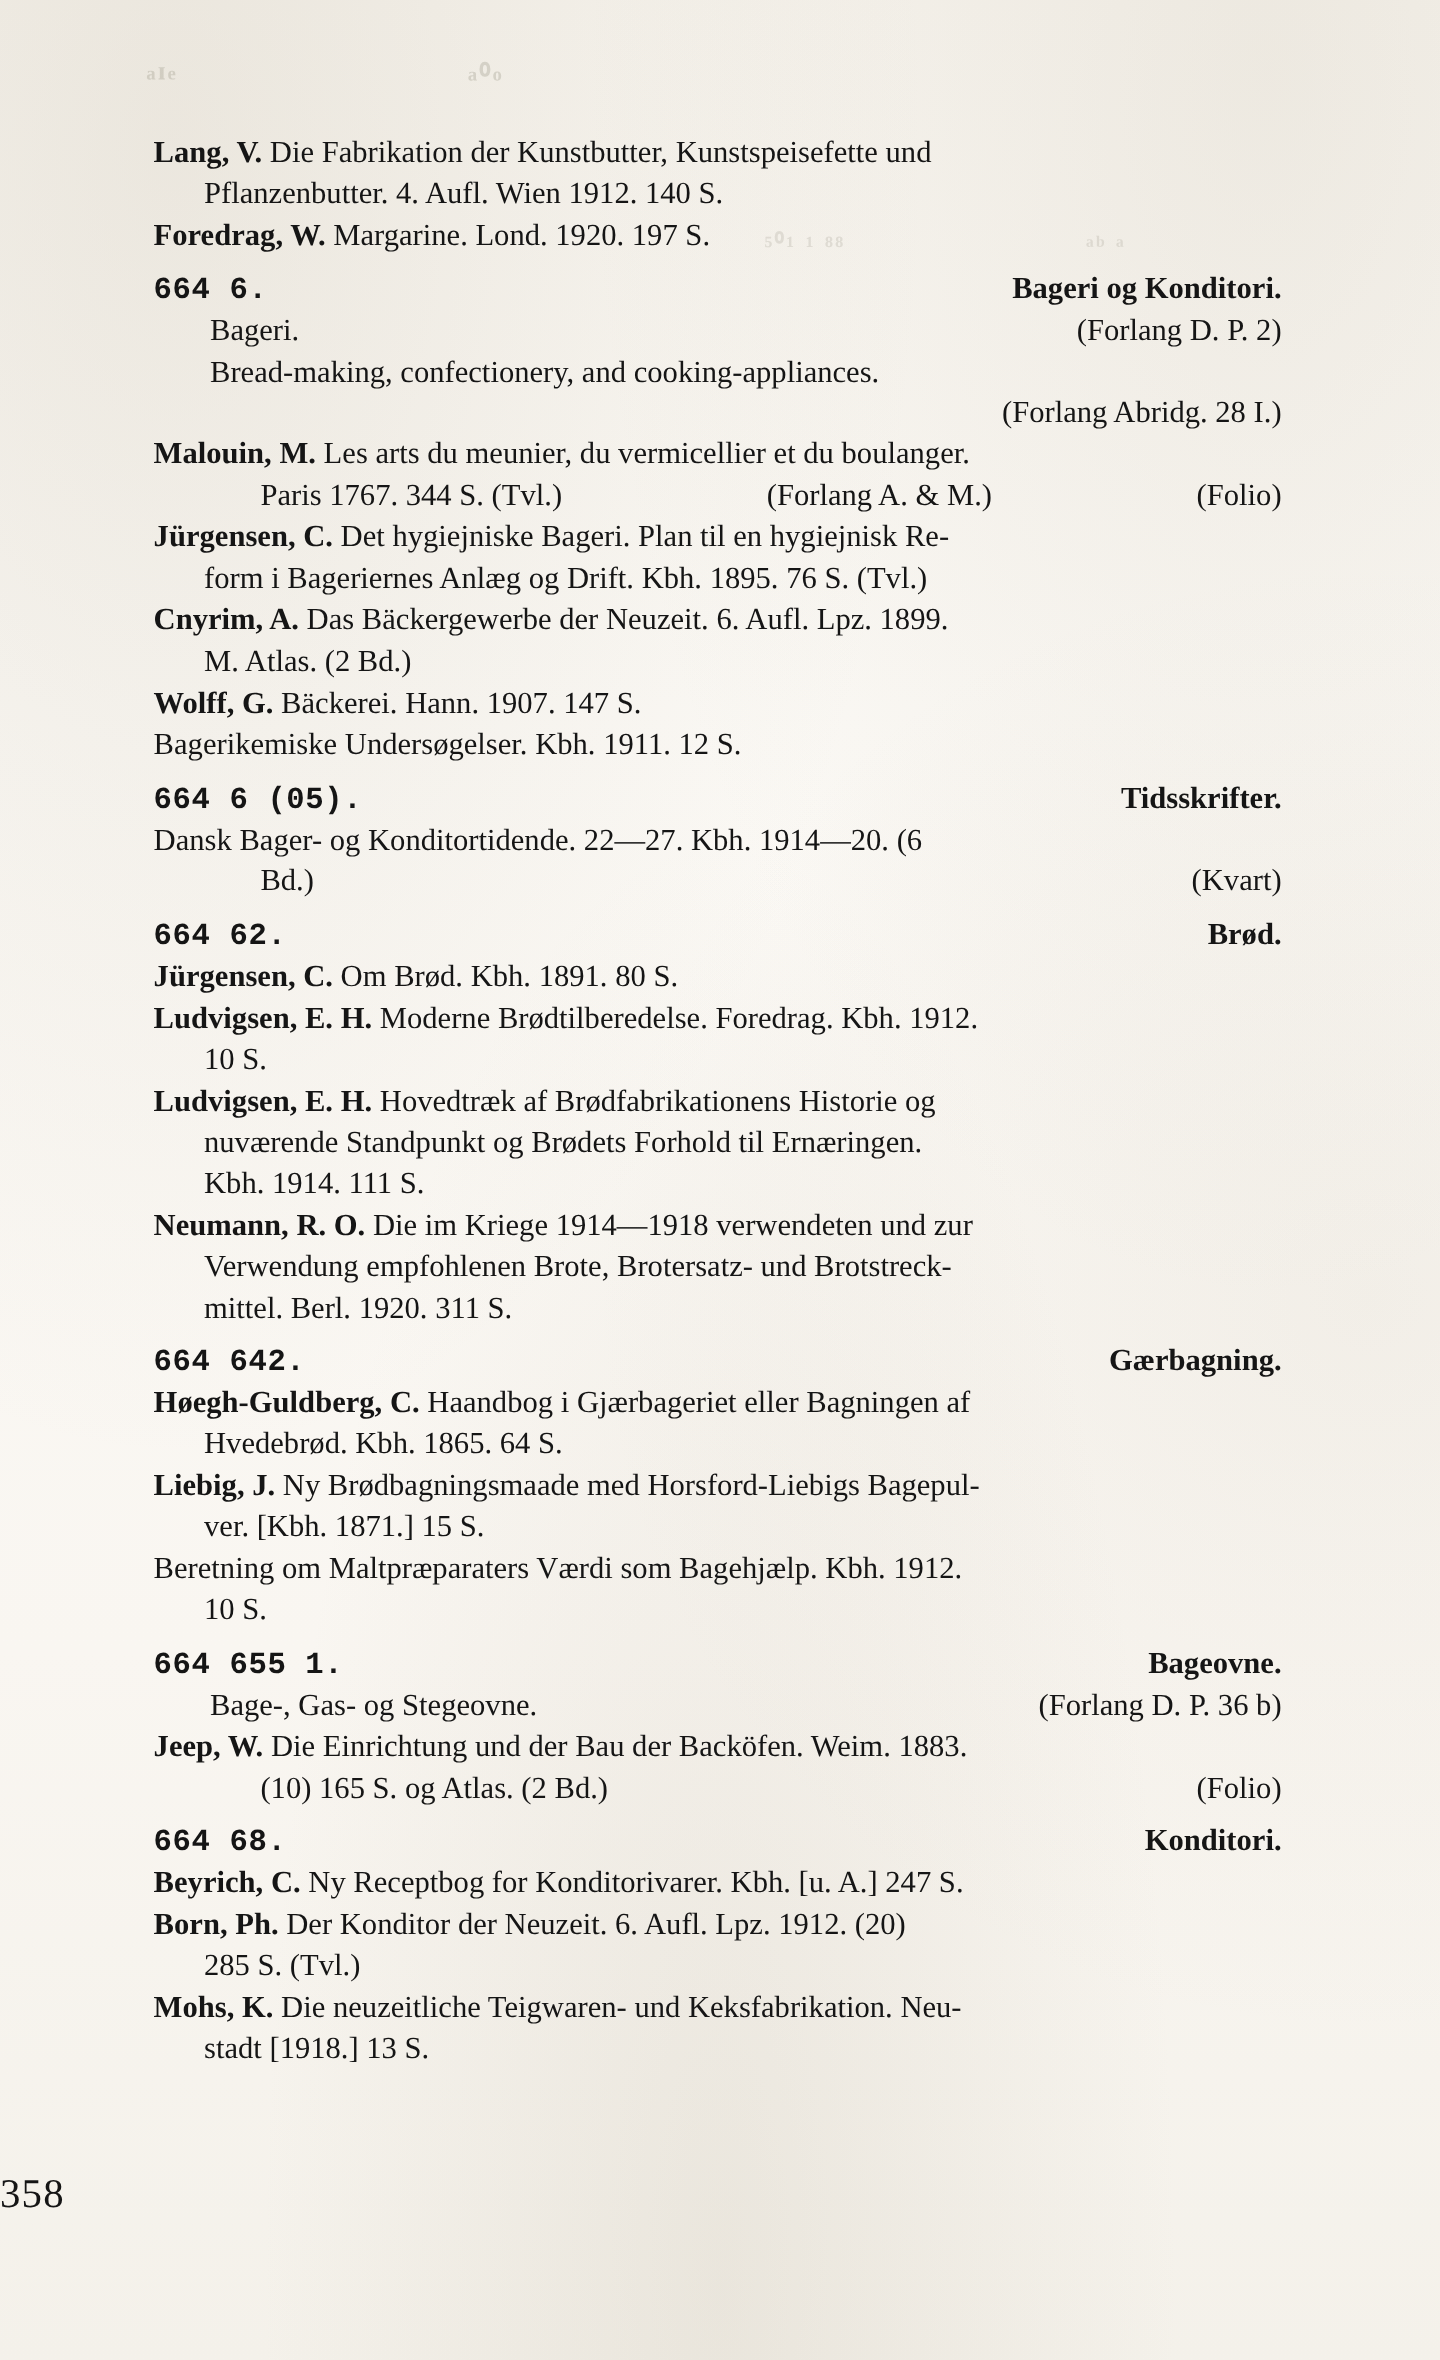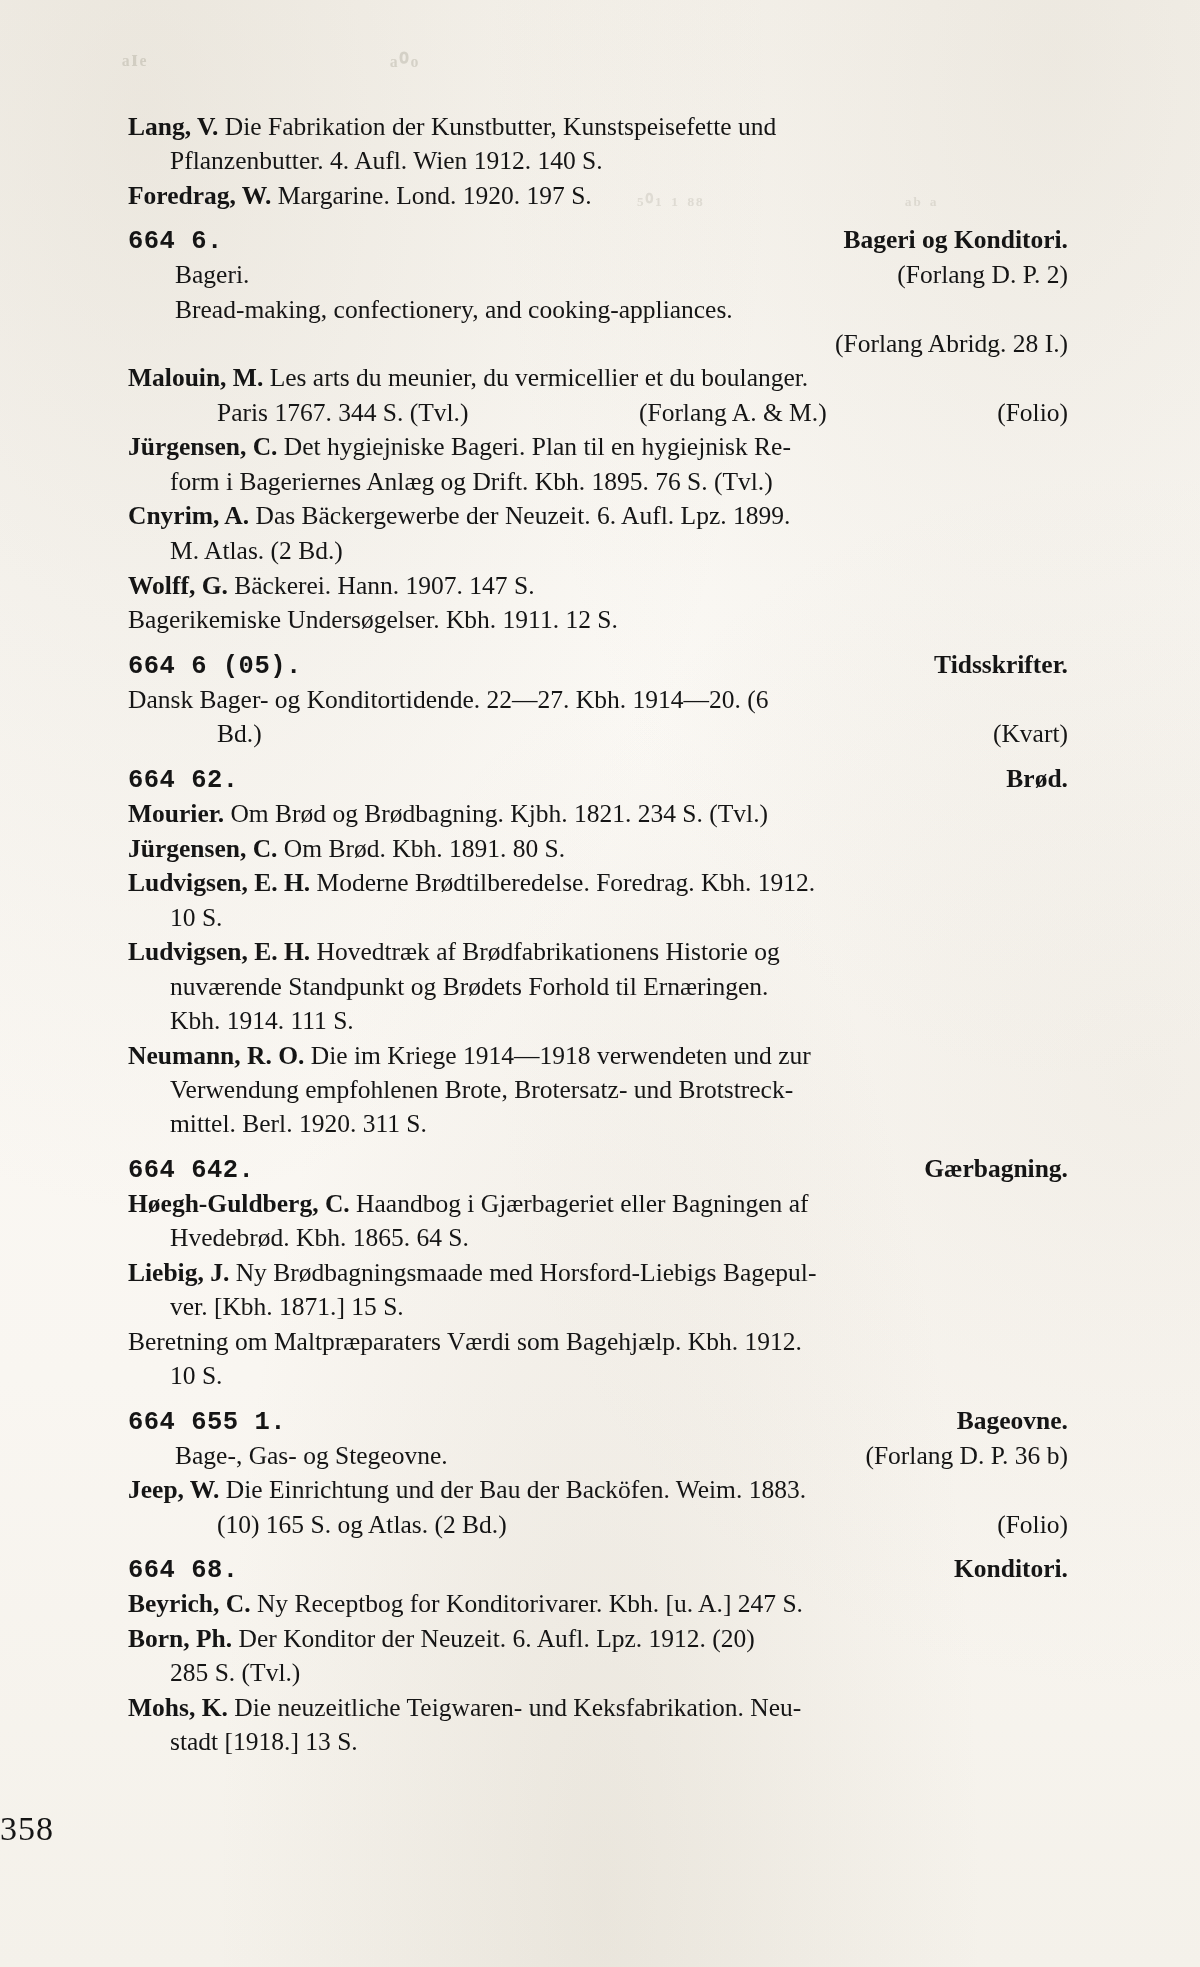--- a/index.html
+++ b/index.html
@@ -152,21 +152,20 @@
       </div>
       <p class="entry"><span><span>Dansk Bager- og Konditortidende. 22—27. Kbh. 1914—20. (6</span></span></p>
       <div class="tworow" style="padding-left: 42px;">
         <span class="left">Bd.)</span>
         <span class="right">(Kvart)</span>
       </div>
       <div class="classrow">
         <span class="classnum">664 62.</span>
         <span class="subject">Brød.</span>
       </div>
-      <p class="entry"><span><span class="author">Mourier.</span><span> Om Brød og Brødbagning. Kjbh. 1821. 234 S. (Tvl.)</span></span></p>
       <p class="entry"><span><span class="author">Jürgensen, C.</span><span> Om Brød. Kbh. 1891. 80 S.</span></span></p>
       <p class="entry"><span><span class="author">Ludvigsen, E. H.</span><span> Moderne Brødtilberedelse. Foredrag. Kbh. 1912.</span></span><span class="ind">10 S.</span></p>
       <p class="entry"><span><span class="author">Ludvigsen, E. H.</span><span> Hovedtræk af Brødfabrikationens Historie og</span></span><span class="ind">nuværende Standpunkt og Brødets Forhold til Ernæringen.</span><span class="ind">Kbh. 1914. 111 S.</span></p>
       <p class="entry"><span><span class="author">Neumann, R. O.</span><span> Die im Kriege 1914—1918 verwendeten und zur</span></span><span class="ind">Verwendung empfohlenen Brote, Brotersatz- und Brotstreck-</span><span class="ind">mittel. Berl. 1920. 311 S.</span></p>
       <div class="classrow">
         <span class="classnum">664 642.</span>
         <span class="subject">Gærbagning.</span>
       </div>
       <p class="entry"><span><span class="author">Høegh-Guldberg, C.</span><span> Haandbog i Gjærbageriet eller Bagningen af</span></span><span class="ind">Hvedebrød. Kbh. 1865. 64 S.</span></p>
       <p class="entry"><span><span class="author">Liebig, J.</span><span> Ny Brødbagningsmaade med Horsford-Liebigs Bagepul-</span></span><span class="ind">ver. [Kbh. 1871.] 15 S.</span></p>

